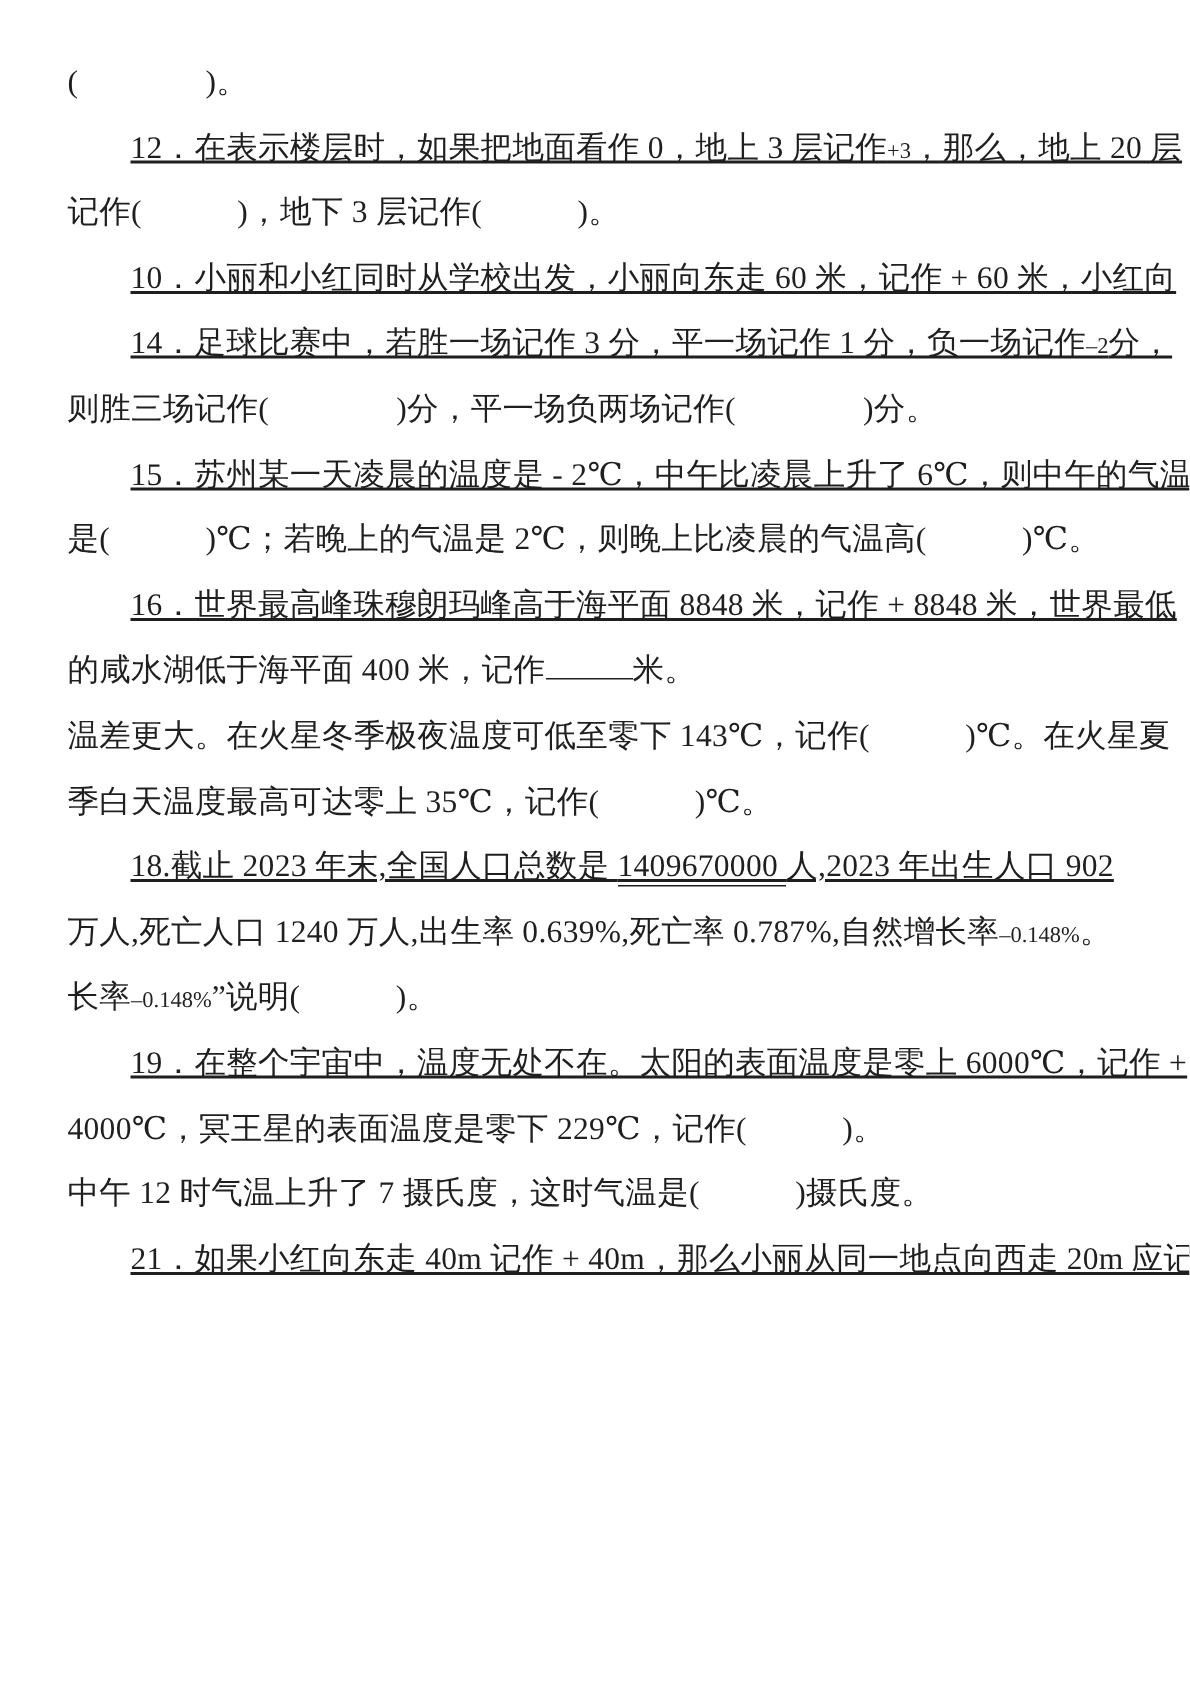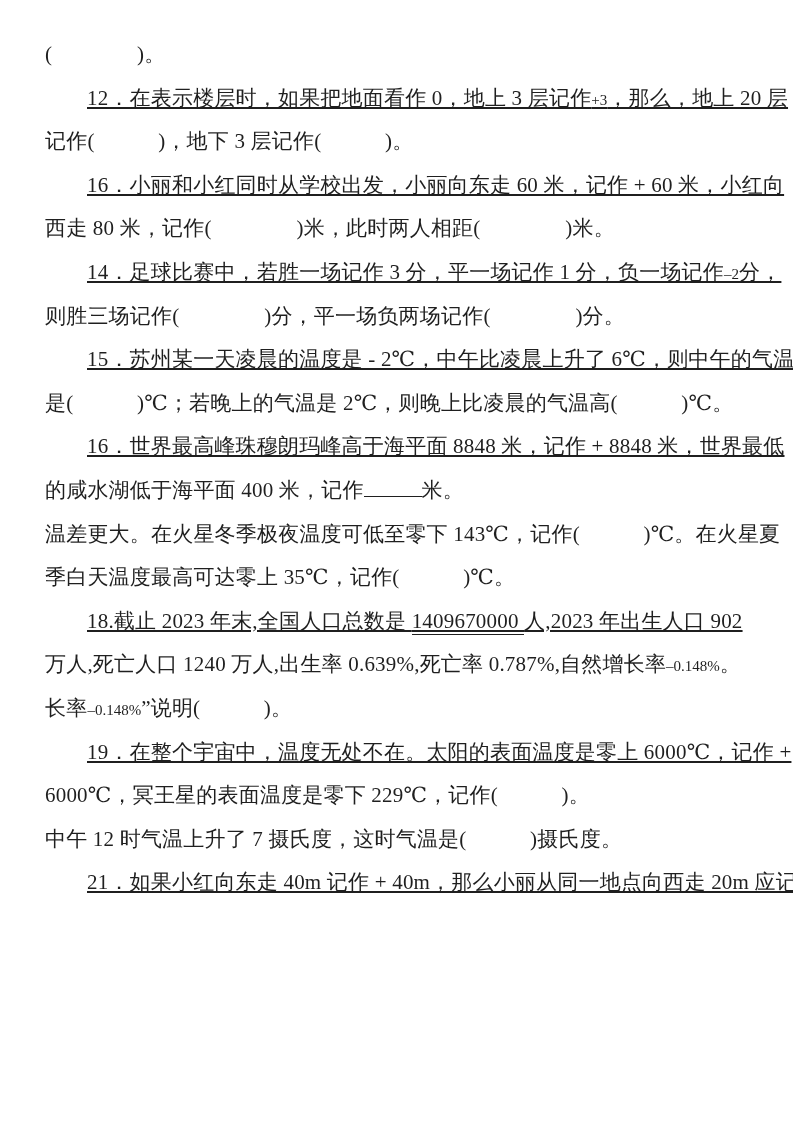--- a/index.html
+++ b/index.html
@@ -53,31 +53,30 @@
   }
 </style>
 </head>
 <body>
 
 <div class="page">
   <div class="doc-body" id="doc-body">
       <div class="text-line"><span class="run">(　　　　)。</span></div>
       <div class="text-line indent"><span class="run">12．在表示楼层时，如果把地面看作 0，地上 3 层记作</span><span class="run run-small">+3</span><span class="run">，那么，地上 20 层</span></div>
       <div class="text-line"><span class="run">记作(　　　)，地下 3 层记作(　　　)。</span></div>
-      <div class="text-line indent"><span class="run">16．小丽和小红同时从学校出发，小丽向东走 60 米，记作 + 60 米，小红向</span></div>
-      <div class="text-line"><span class="run">西走 80 米，记作(　　　　)米，此时两人相距(　　　　)米。</span></div>
+      <div class="text-line indent"><span class="run">10．小丽和小红同时从学校出发，小丽向东走 60 米，记作 + 60 米，小红向</span></div>
       <div class="text-line indent"><span class="run">14．足球比赛中，若胜一场记作 3 分，平一场记作 1 分，负一场记作</span><span class="run run-small">–2</span><span class="run">分，</span></div>
       <div class="text-line"><span class="run">则胜三场记作(　　　　)分，平一场负两场记作(　　　　)分。</span></div>
       <div class="text-line indent"><span class="run">15．苏州某一天凌晨的温度是 - 2℃，中午比凌晨上升了 6℃，则中午的气温</span></div>
       <div class="text-line"><span class="run">是(　　　)℃；若晚上的气温是 2℃，则晚上比凌晨的气温高(　　　)℃。</span></div>
       <div class="text-line indent"><span class="run">16．世界最高峰珠穆朗玛峰高于海平面 8848 米，记作 + 8848 米，世界最低</span></div>
       <div class="text-line"><span class="run">的咸水湖低于海平面 400 米，记作</span><span class="run run-blank"></span><span class="run">米。</span></div>
       <div class="text-line"><span class="run">温差更大。在火星冬季极夜温度可低至零下 143℃，记作(　　　)℃。在火星夏</span></div>
       <div class="text-line"><span class="run">季白天温度最高可达零上 35℃，记作(　　　)℃。</span></div>
       <div class="text-line indent"><span class="run">18.截止 2023 年末,全国人口总数是 </span><span class="run run-underline">1409670000 </span><span class="run">人,2023 年出生人口 902</span></div>
       <div class="text-line"><span class="run">万人,死亡人口 1240 万人,出生率 0.639%,死亡率 0.787%,自然增长率</span><span class="run run-small">–0.148%</span><span class="run">。</span></div>
       <div class="text-line"><span class="run">长率</span><span class="run run-small">–0.148%</span><span class="run">”说明(　　　)。</span></div>
       <div class="text-line indent"><span class="run">19．在整个宇宙中，温度无处不在。太阳的表面温度是零上 6000℃，记作 +</span></div>
-      <div class="text-line"><span class="run">6000℃，冥王星的表面温度是零下 229℃，记作(　　　)。</span></div>
+      <div class="text-line"><span class="run">4000℃，冥王星的表面温度是零下 229℃，记作(　　　)。</span></div>
       <div class="text-line"><span class="run">中午 12 时气温上升了 7 摄氏度，这时气温是(　　　)摄氏度。</span></div>
       <div class="text-line indent"><span class="run">21．如果小红向东走 40m 记作 + 40m，那么小丽从同一地点向西走 20m 应记</span></div>
     </div>
 </div>
 
 </body></html>

